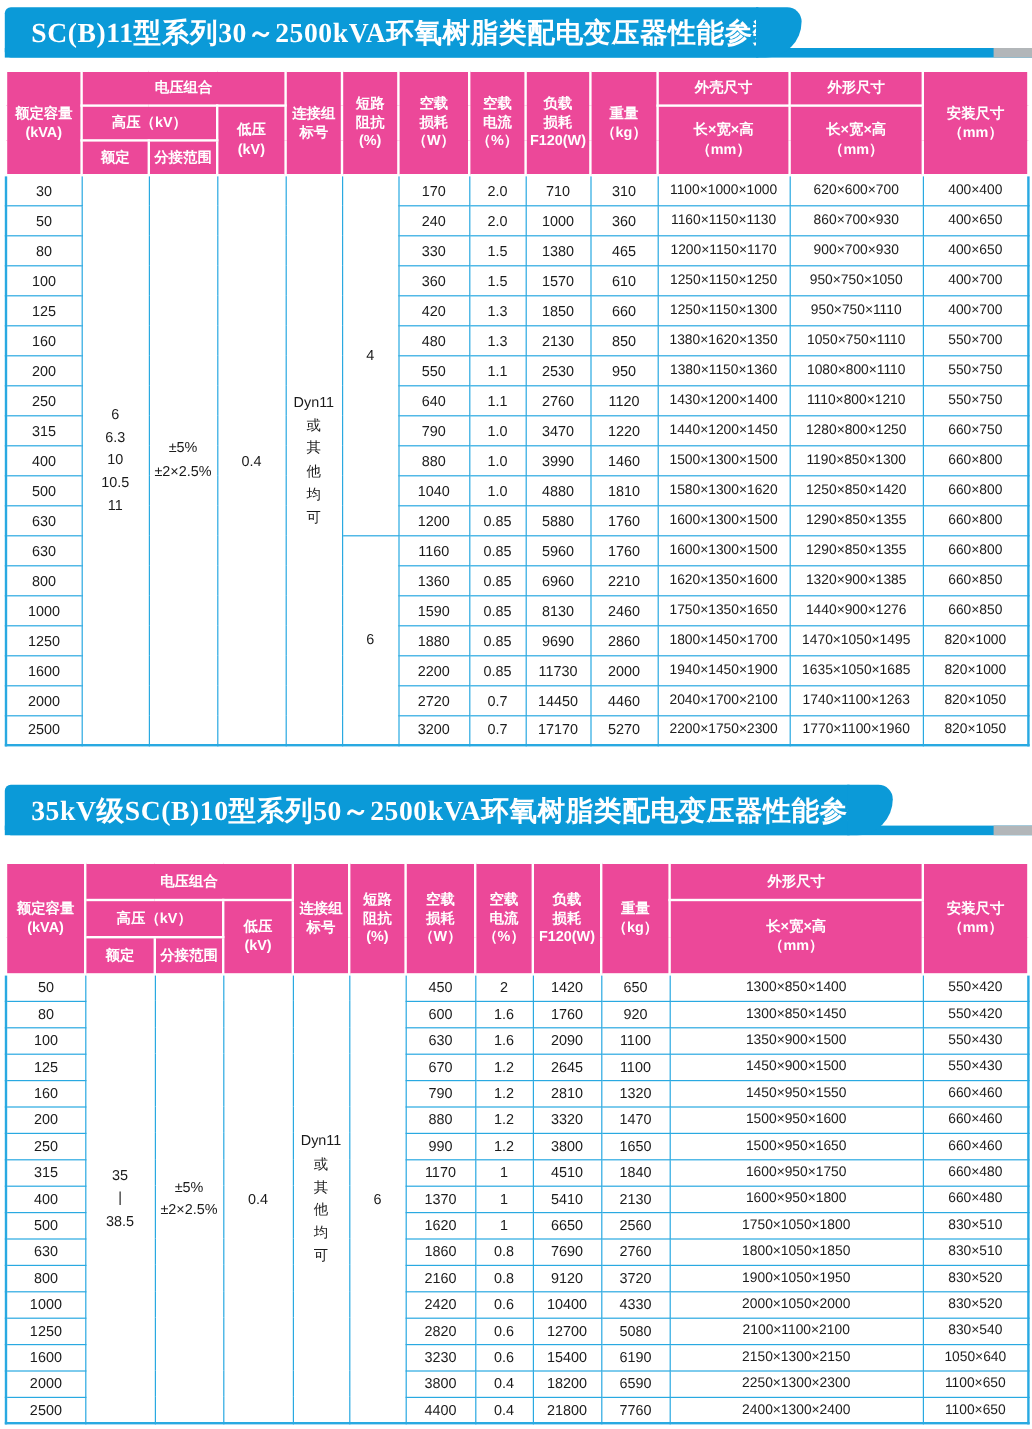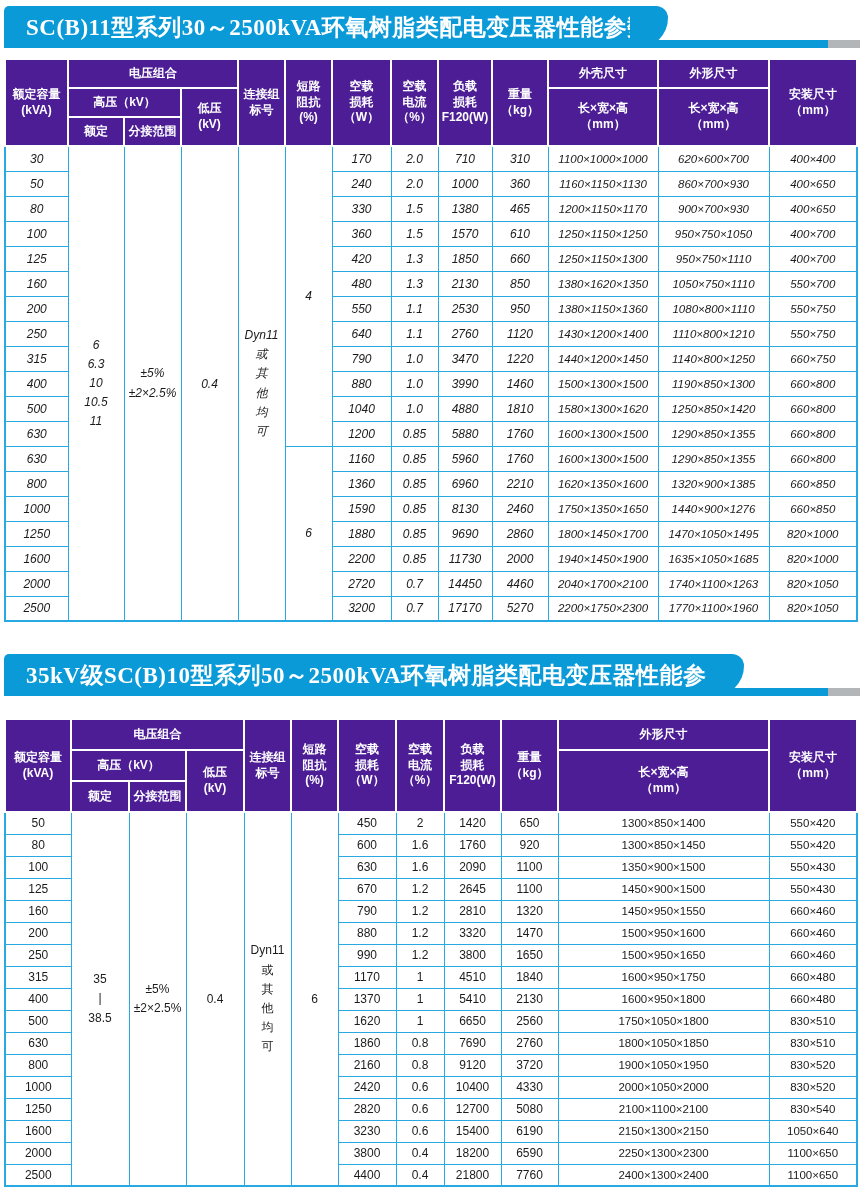--- a/index.html
+++ b/index.html
@@ -18,28 +18,28 @@
                font-family:"Liberation Serif",serif;white-space:nowrap;padding-left:22px;
                letter-spacing:.5px;}
   #banner1{top:6px;}  #banner1 .bar{width:628px;} #banner1 .swoosh{left:630px;}
   #banner2{top:654px;} #banner2 .bar{width:704px;} #banner2 .swoosh{left:706px;}
 
   
   table{border-collapse:collapse;table-layout:fixed;position:absolute;left:4px;width:852px;
         border:2px solid #29a9e1;}
   #table1{top:58px;}
   #table2{top:718px;}
-  th{background:#4c1d95;color:#ffffff;font-weight:bold;font-size:12px;line-height:1.3;
+  th{background:#ec4899;color:#ffffff;font-weight:bold;font-size:12px;line-height:1.3;
      border:2px solid #ffffff;text-align:center;vertical-align:middle;white-space:pre-line;
      padding:1px;}
   td{border:1.5px solid #29a9e1;text-align:center;vertical-align:middle;font-size:12px;
      color:#1b1b1b;padding:0 1px;white-space:nowrap;overflow:hidden;}
   td.pre{white-space:pre-line;line-height:1.6;}
   td.dim{font-size:11.5px;}
-  #table1 tbody tr{height:25px;font-style:italic;}
+  #table1 tbody tr{height:25px;}
   #table2 tbody tr{height:22px;}
   #table1 thead tr{height:29px;}
   #table2 thead tr{height:31px;}
   tbody tr:first-child td{border-top:2.5px solid #29a9e1;}
 </style>
 </head>
 <body>
 
 <div class="page">
 
@@ -205,21 +205,21 @@
           <td class="dim">1110×800×1210</td>
           <td class="dim">550×750</td>
         </tr>
         <tr>
           <td>315</td>
           <td>790</td>
           <td>1.0</td>
           <td>3470</td>
           <td>1220</td>
           <td class="dim">1440×1200×1450</td>
-          <td class="dim">1140×800×1250</td>
+          <td class="dim">1280×800×1250</td>
           <td class="dim">660×750</td>
         </tr>
         <tr>
           <td>400</td>
           <td>880</td>
           <td>1.0</td>
           <td>3990</td>
           <td>1460</td>
           <td class="dim">1500×1300×1500</td>
           <td class="dim">1190×850×1300</td>

